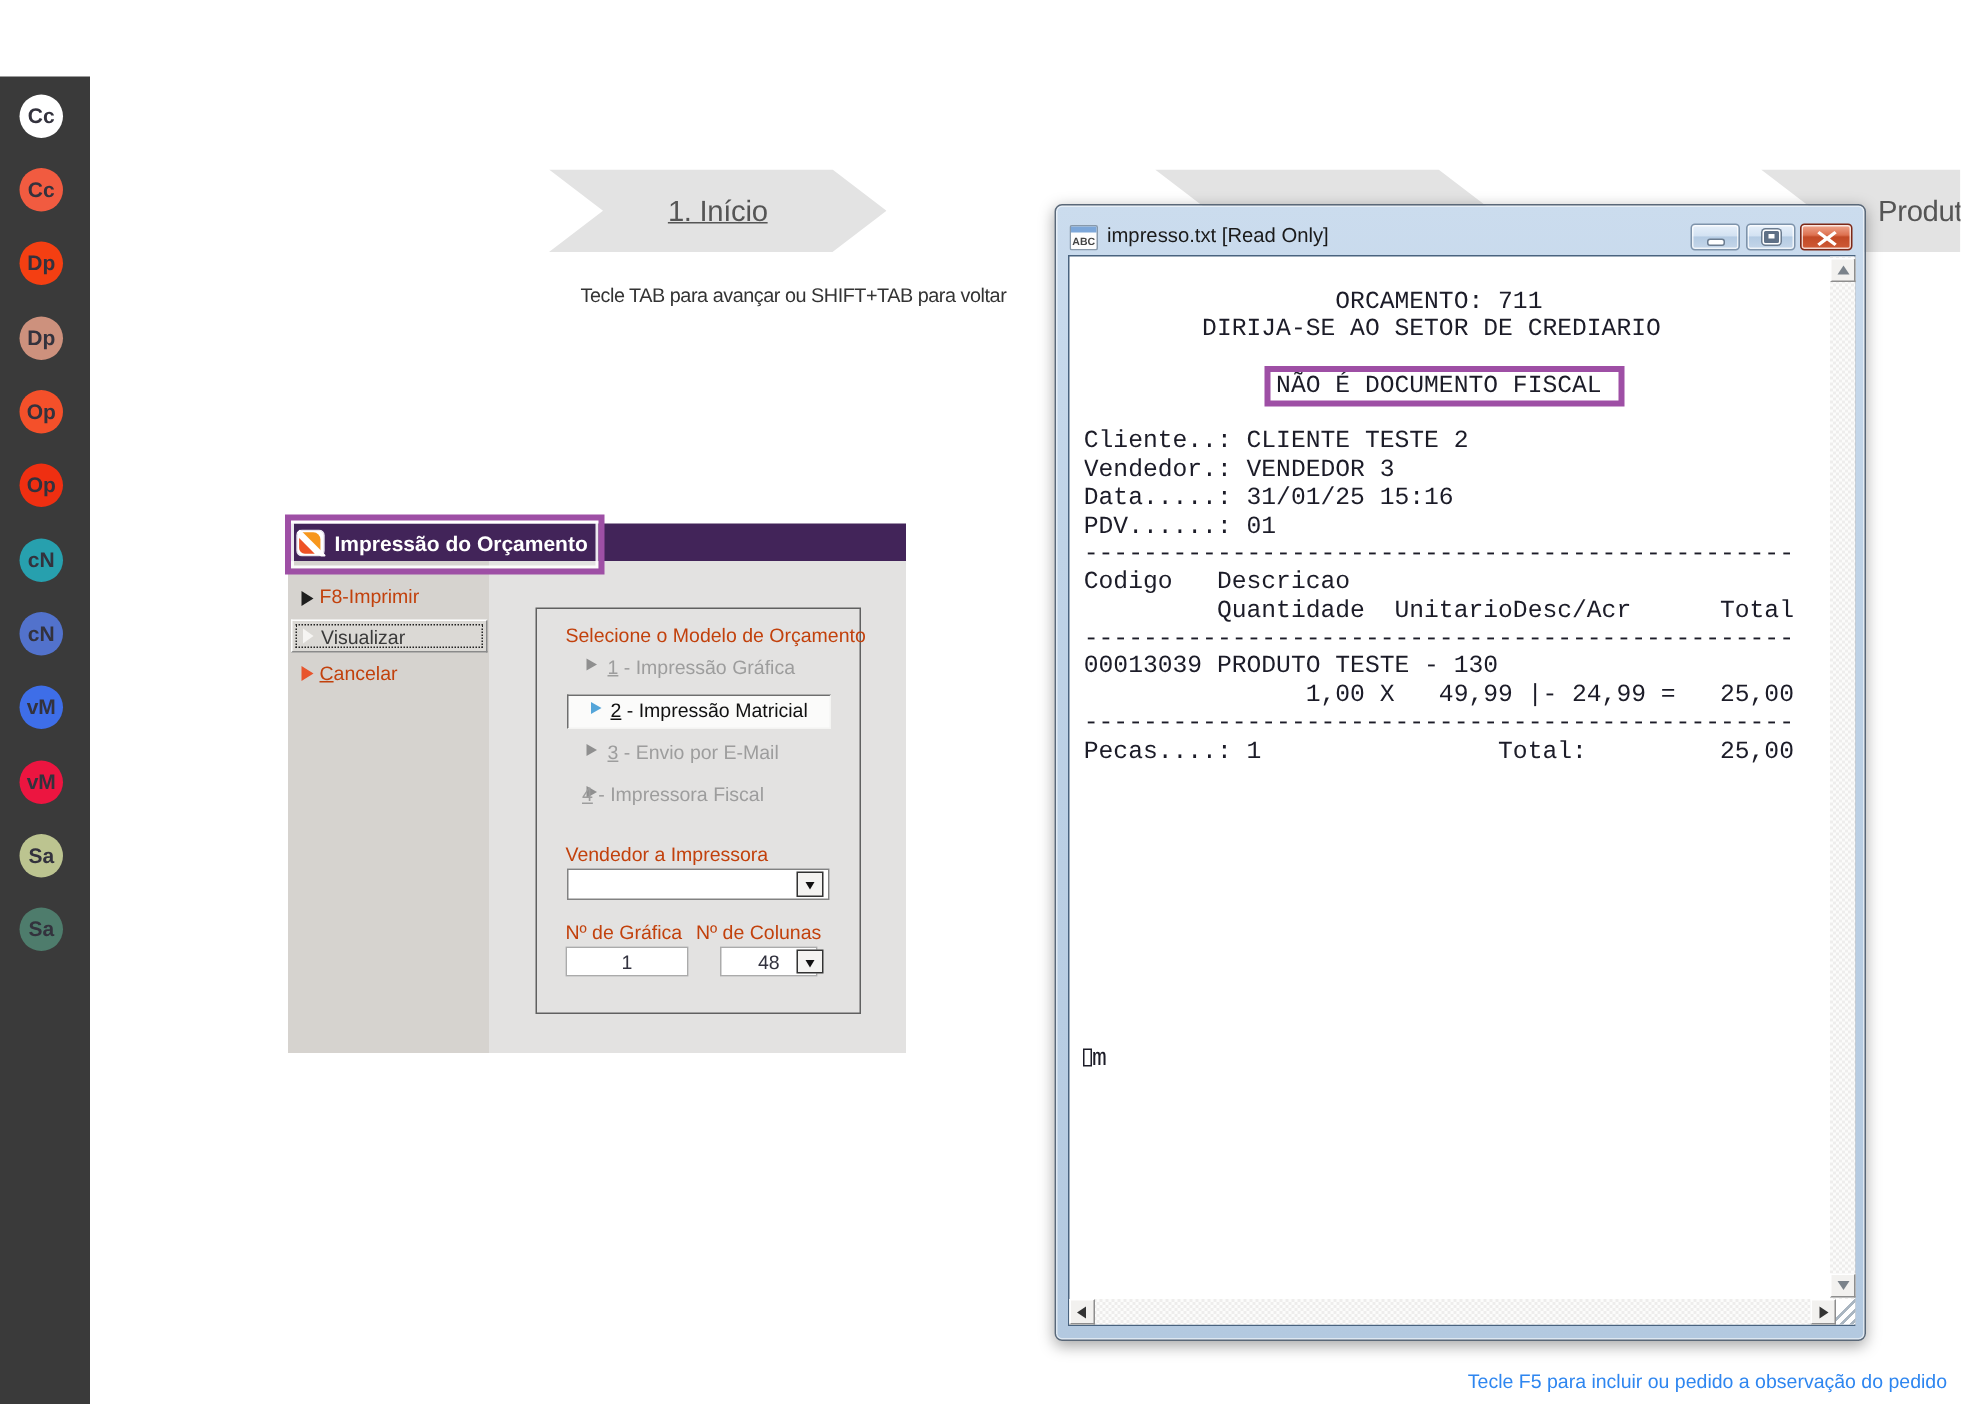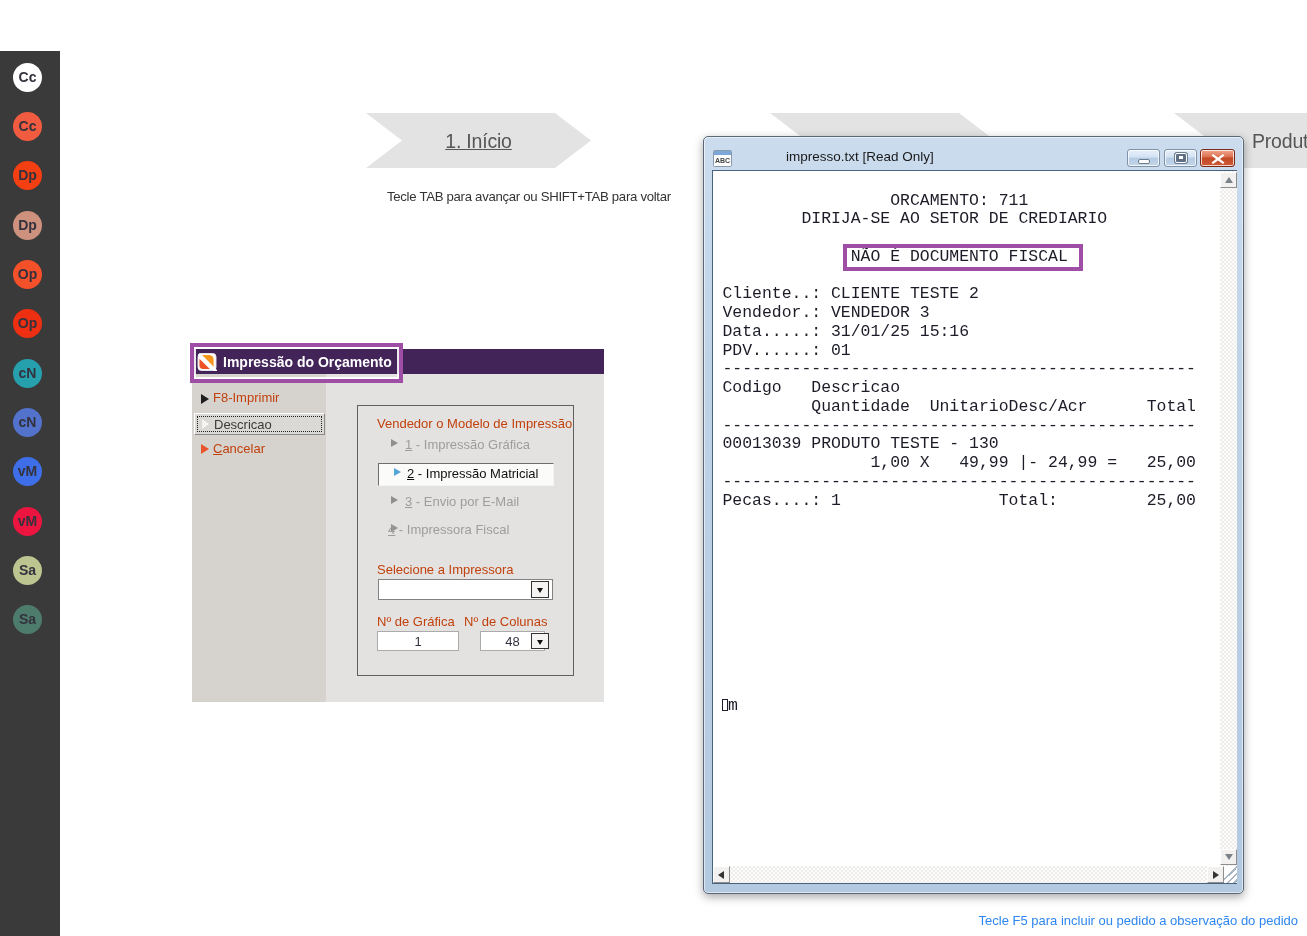--- a/index.html
+++ b/index.html
@@ -51,21 +51,21 @@
   display:flex; align-items:center; justify-content:center; }
 .dropbtn .dn { width:0; height:0; border:3.5px solid transparent; border-top:5.5px solid #111; margin-top:5px; }
 .numfld { position:absolute; background:#fff; border:1px solid #ababab; color:#33333f;
   text-align:center; line-height:19px; }
 
 
 #win { left:703px; top:136px; width:541px; height:758px;
   background:linear-gradient(180deg,#cbdcee 0%,#bfd3e7 30%,#b3c9e0 100%);
   border:1px solid #5a6878; border-radius:5px;
   box-shadow:0 3px 10px rgba(0,0,0,0.35), inset 0 0 0 1px rgba(255,255,255,0.55); }
-#wtitle { position:absolute; left:34px; top:12px; font-size:13.5px; color:#1a1a1a;margin-left:48px; }
+#wtitle { position:absolute; left:34px; top:12px; font-size:13.5px; color:#1a1a1a; }
 .wbtn { position:absolute; top:12px; height:18px; border-radius:3px;
   border:1px solid #7e93aa; box-shadow:inset 0 0 0 1px rgba(255,255,255,0.75);
   background:linear-gradient(180deg,#e7f0fa 0%,#d3e2f2 45%,#b4cbe3 50%,#c5d6e9 100%); }
 #wclose { background:linear-gradient(180deg,#f0a890 0%,#dd7150 42%,#c24a26 50%,#cf5a36 100%);
   border:1px solid #7c2817; }
 #wcontent { position:absolute; left:8px; top:33px; width:525px; height:714px;
   background:#fff; border:1px solid #49637f; }
 #receipt { position:absolute; left:18.5px; top:35.9px; width:496px; height:660px; overflow:hidden;
   font-family:"Liberation Mono", monospace; font-size:16.45px; line-height:18.75px;
   color:#1c1c28; white-space:pre; }
@@ -128,42 +128,42 @@
         <rect x="-2" y="8" width="26" height="3.2" fill="#fff" transform="rotate(45 10 9.5)"></rect>
       </svg>
       <div class="t">Impressão do Orçamento</div>
     </div>
 
     <div class="tri tri-r" style="left:9px; top:45px;"></div>
     <div class="dtext" style="left:21px; top:41px;">F8-Imprimir</div>
     <div class="abs" id="btnvis">
       <div class="focus"></div>
       <div class="tri" style="left:7px; top:5px; border-width:5px 0 5px 7.5px; border-color:transparent transparent transparent #f6f5f3;"></div>
-      <div class="dtext" style="left:19px; top:3px; color:#3a3a3a;">Descricao</div>
+      <div class="dtext" style="left:19px; top:3px; color:#3a3a3a;">Visualizar</div>
     </div>
     <div class="tri" style="left:9px; top:95px; border-width:5.5px 0 5.5px 8px; border-color:transparent transparent transparent #e8552d;"></div>
     <div class="dtext" style="left:21px; top:92px;"><span style="text-decoration:underline;">C</span>ancelar</div>
 
     <div class="abs" id="grp"></div>
-    <div class="dtext" style="left:185px; top:67px;">Vendedor o Modelo de Impressão</div>
+    <div class="dtext" style="left:185px; top:67px;">Selecione o Modelo de Orçamento</div>
 
     <div class="tri opt-tri-g" style="left:199px; top:90px;"></div>
     <div class="dtext gray" style="left:213px; top:88px;"><span style="text-decoration:underline;">1</span> - Impressão Gráfica</div>
 
     <div class="abs" id="selbox"></div>
     <div class="tri opt-tri-b" style="left:202px; top:119px;"></div>
     <div class="dtext" style="left:215px; top:117px; color:#111;"><span style="text-decoration:underline;">2</span> - Impressão Matricial</div>
 
     <div class="tri opt-tri-g" style="left:199px; top:147px;"></div>
     <div class="dtext gray" style="left:213px; top:145px;"><span style="text-decoration:underline;">3</span> - Envio por E-Mail</div>
 
     <div class="tri opt-tri-g" style="left:199px; top:175px;"></div>
     <div class="dtext gray" style="left:196px; top:173px;"><span style="text-decoration:underline;">4</span> - Impressora Fiscal</div>
 
-    <div class="dtext" style="left:185px; top:213px;">Selecione a Impressora</div>
+    <div class="dtext" style="left:185px; top:213px;">Vendedor a Impressora</div>
     <div class="abs" id="combo"></div>
     <div class="dropbtn" style="left:339px; top:232px; width:18px; height:17px;">
         <div class="dn"></div>
       </div>
 
     <div class="dtext" style="left:185px; top:265px;">Nº de Gráfica</div>
     <div class="dtext" style="left:272px; top:265px;">Nº de Colunas</div>
     <div class="numfld" style="left:185px; top:282px; width:82px; height:20px;">1</div>
     <div class="numfld" style="left:288px; top:282px; width:65px; height:20px;">48</div>
     <div class="dropbtn" style="left:339px; top:284px; width:18px; height:16px;">

